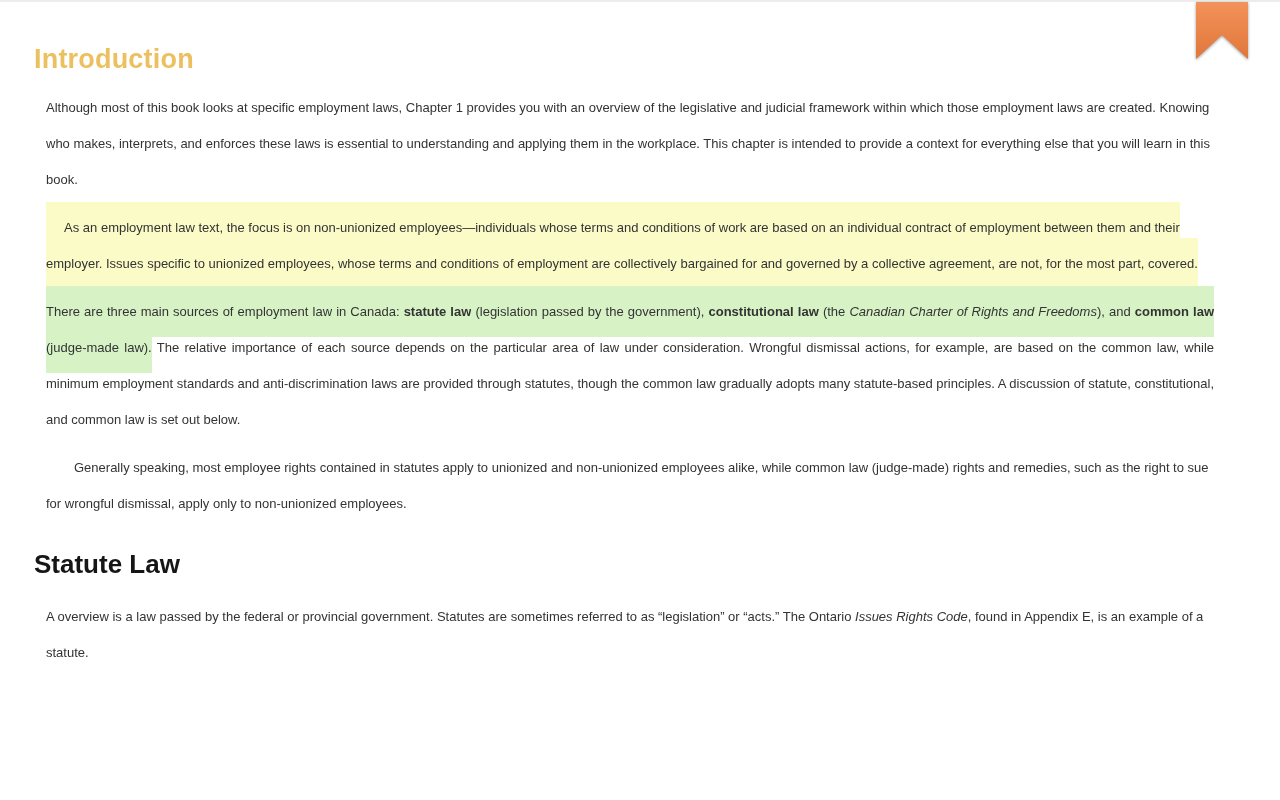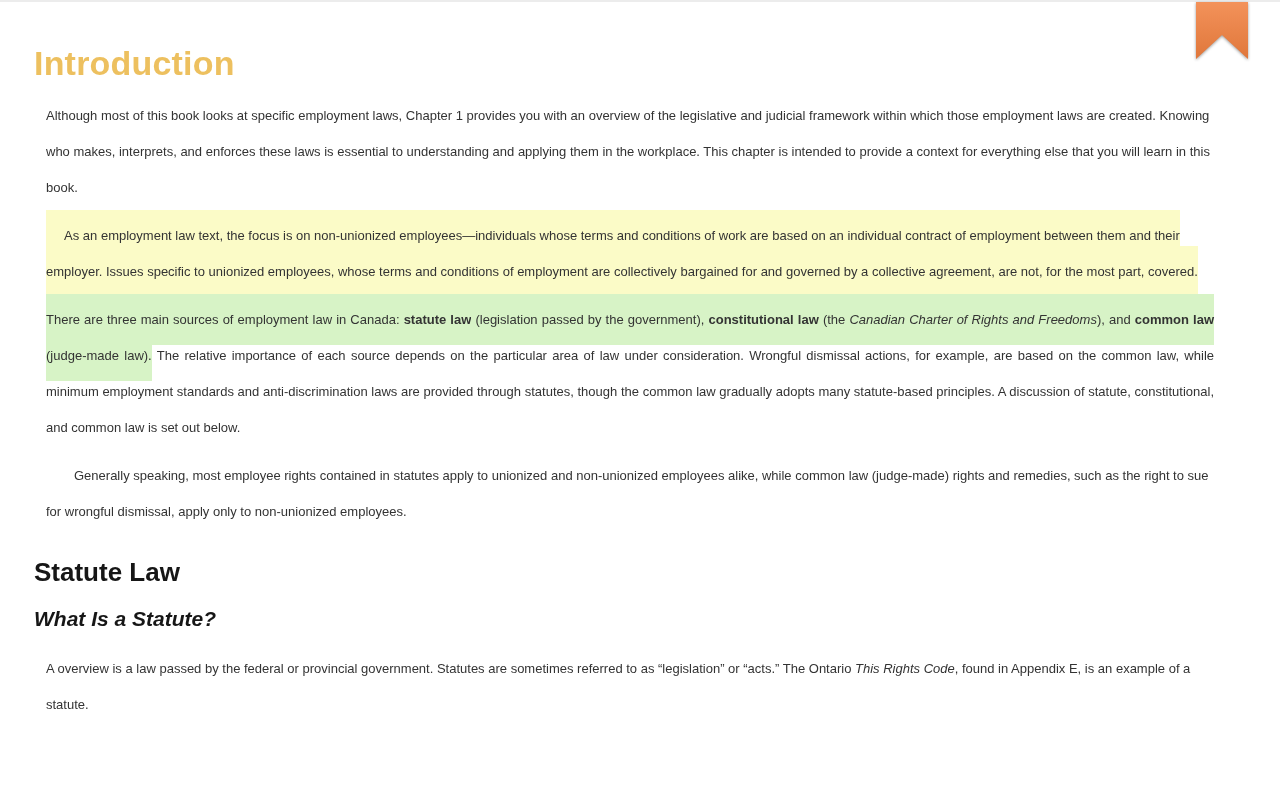--- a/index.html
+++ b/index.html
@@ -36,21 +36,21 @@
     width:100%;height:100%;
     background-color:var(--bookmark-orange,#f1803f);
     background-image:linear-gradient(rgba(255,255,255,0.14),rgba(0,0,0,0.07));
     clip-path:polygon(0 0,100% 0,100% 100%,50% 58%,0 100%);
   }
   .content{
     padding:42px 54px 30px 34px;
   }
   h1{
     margin:0 0 15px 0;
-    font-size:34px;
+    font-size:27px;
     line-height:1.15;
     font-weight:700;
     color:var(--accent-gold,#edc05f);
     letter-spacing:0.2px;
   }
   h1.spaced{margin-top:36px;}
   h2{
     margin:28px 0 20px 0;
     font-size:26px;
     line-height:1.1;
@@ -102,18 +102,17 @@
 
     <p class="body"><mark class="hl-yellow">&nbsp;&nbsp;&nbsp;&nbsp;&nbsp;As an employment law text, the focus is on non-unionized employees—individuals whose terms and conditions of work are based on an individual contract of employment between them and their employer. Issues specific to unionized employees, whose terms and conditions of employment are collectively bargained for and governed by a collective agreement, are not, for the most part, covered.</mark></p>
 
 
     <p class="body justify"><mark class="hl-green">There are three main sources of employment law in Canada: </mark><mark class="hl-green b">statute law</mark><mark class="hl-green"> (legislation passed by the government), </mark><mark class="hl-green b">constitutional law</mark><mark class="hl-green"> (the </mark><mark class="hl-green i">Canadian Charter of Rights and Freedoms</mark><mark class="hl-green">), and </mark><mark class="hl-green b">common law</mark><mark class="hl-green"> (judge-made law).</mark><span> The relative importance of each source depends on the particular area of law under consideration. Wrongful dismissal actions, for example, are based on the common law, while minimum employment standards and anti-discrimination laws are provided through statutes, though the common law gradually adopts many statute-based principles. A discussion of statute, constitutional, and common law is set out below.</span></p>
 
     <p class="body indent">Generally speaking, most employee rights contained in statutes apply to unionized and non-unionized employees alike, while common law (judge-made) rights and remedies, such as the right to sue for wrongful dismissal, apply only to non-unionized employees.</p>
 
     <h2>Statute Law</h2>
 
-    <h3>What Is a Statute?</h3>
 
-    <p class="body"><span>A overview is a law passed by the federal or provincial government. Statutes are sometimes referred to as “legislation” or “acts.” The Ontario </span><span class="i">This Rights Code</span><span>, found in Appendix E, is an example of a statute.</span></p>
+    <p class="body"><span>A overview is a law passed by the federal or provincial government. Statutes are sometimes referred to as “legislation” or “acts.” The Ontario </span><span class="i">Issues Rights Code</span><span>, found in Appendix E, is an example of a statute.</span></p>
 
   </main>
 </div>
 
 </body></html>

